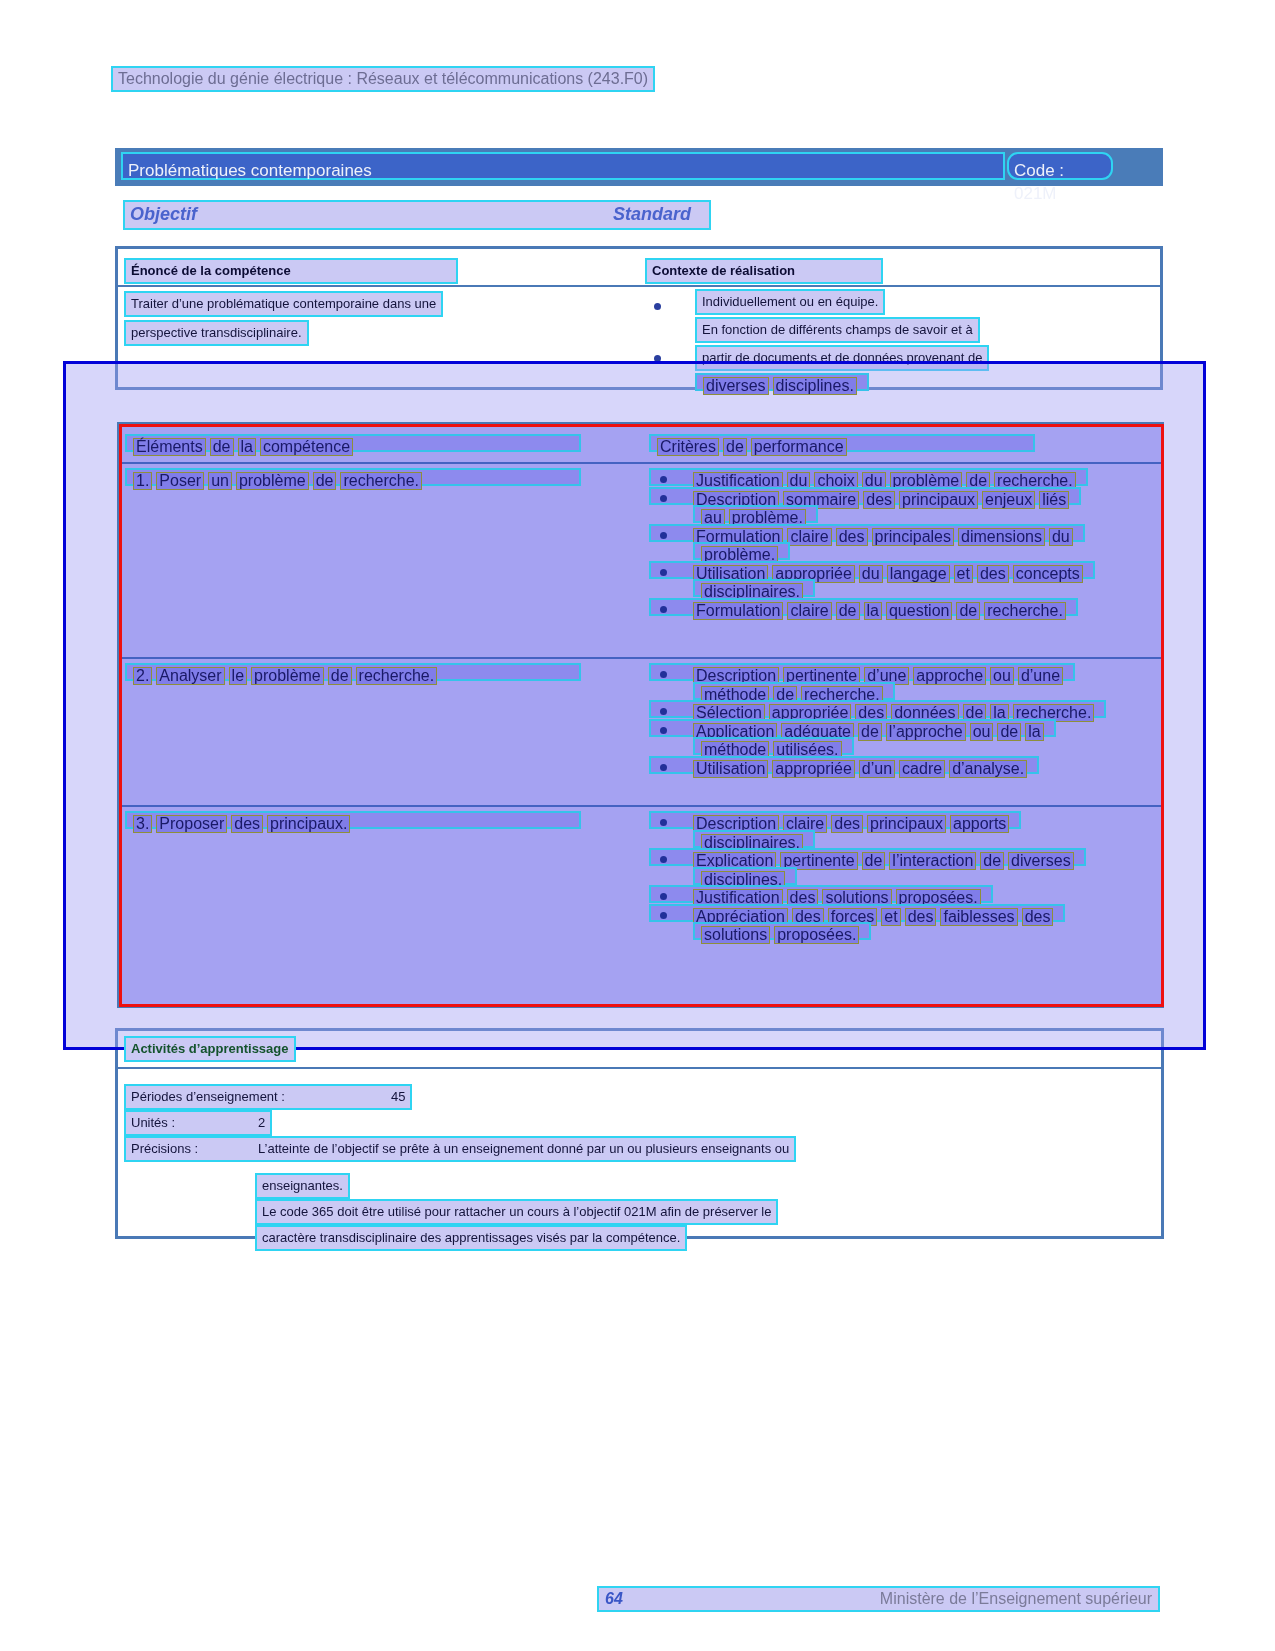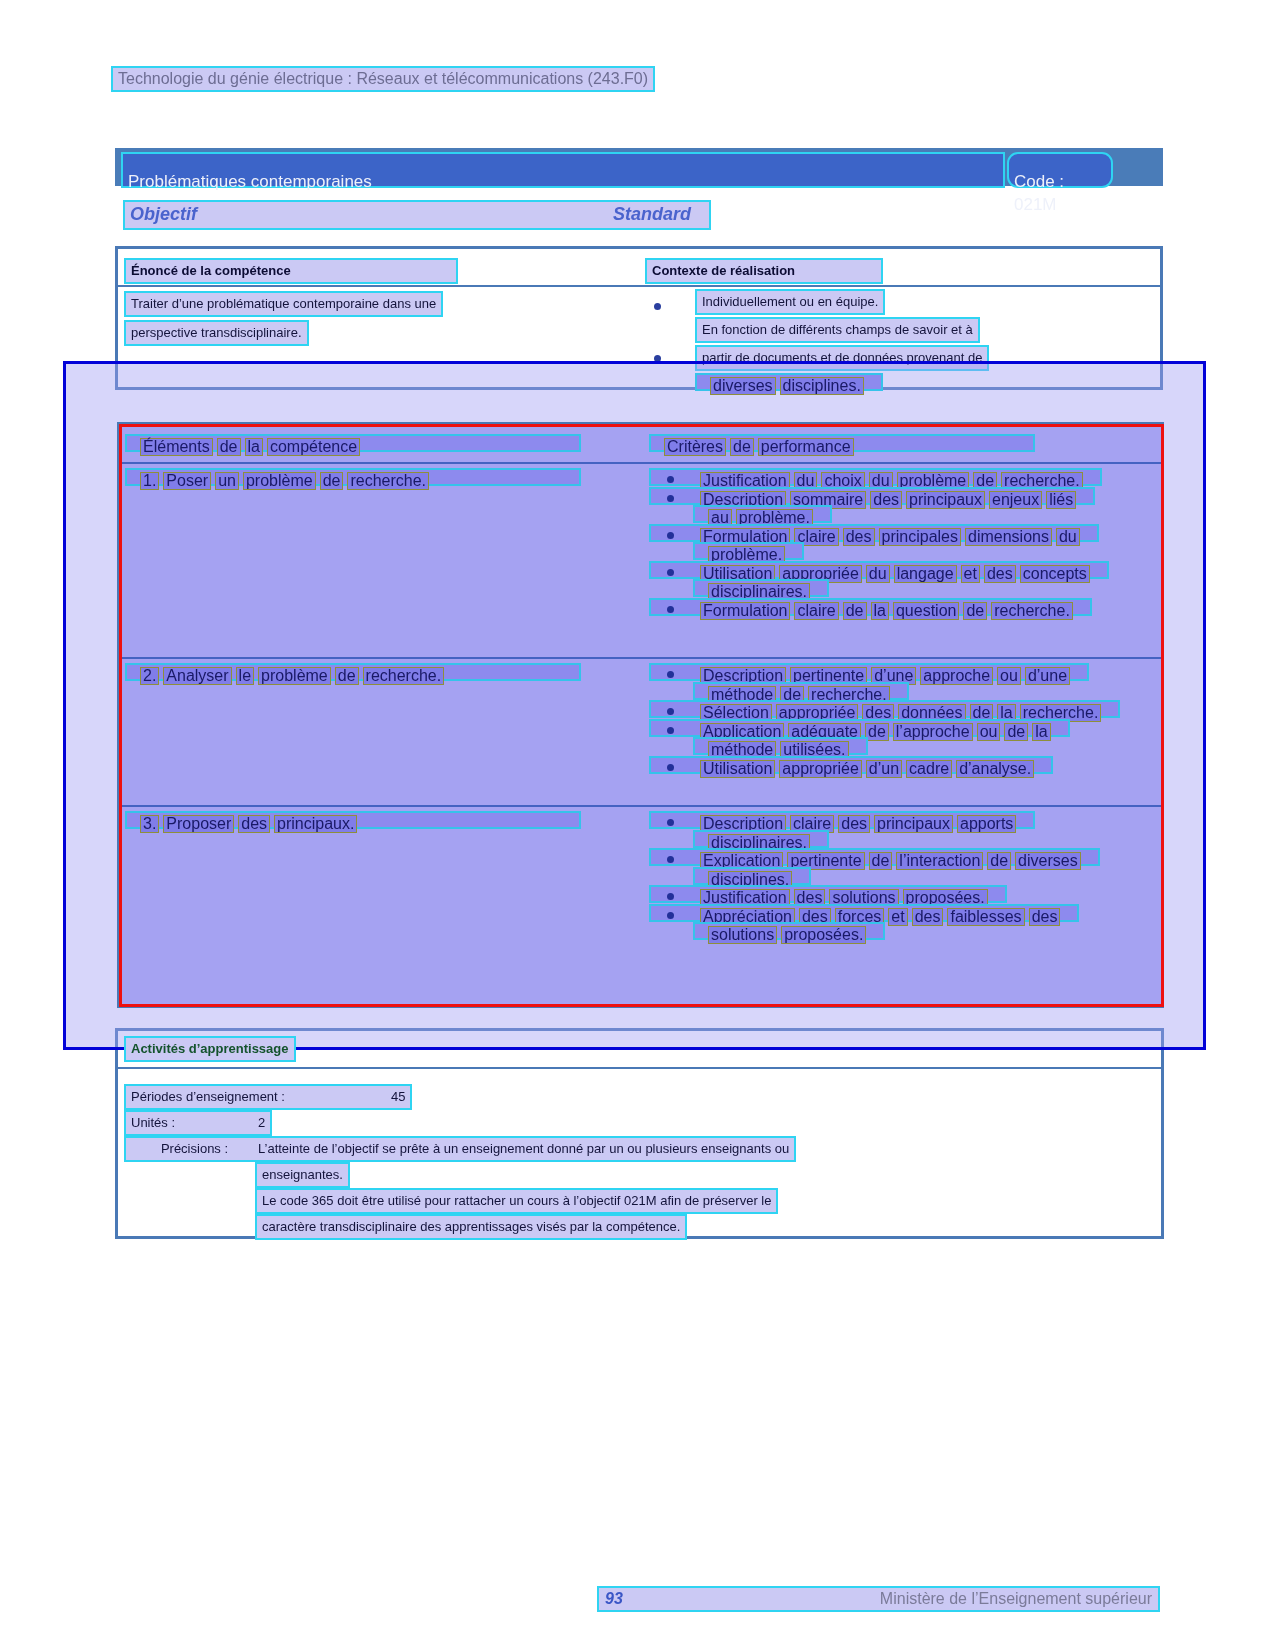--- a/index.html
+++ b/index.html
@@ -5,35 +5,35 @@
   html,body{margin:0;padding:0;background:#ffffff;}
   .page{position:relative;width:1275px;height:1651px;background:#ffffff;overflow:hidden;
         font-family:"Liberation Sans","DejaVu Sans",sans-serif;color:#14143c;}
 
   
   .hl{display:inline-block;width:max-content;background:#cbc9f4;border:2px solid #2fd4f2;
       padding:1px 5px;line-height:20px;font-size:13px;box-sizing:border-box;}
 
   
   .wl{display:inline-block;width:max-content;background:#8d8aee;border:2px solid #35c3ea;
-      padding:2px 13px;height:18px;line-height:17px;font-size:16px;color:#191966;
+      padding:2px 6px;height:18px;line-height:17px;font-size:16px;color:#191966;
       box-sizing:border-box;white-space:nowrap;}
   .word{display:inline-block;background:#807de9;border:1px solid #8e8f3a;
         padding:0 2px;margin-right:4px;line-height:16px;}
   .dot2{display:inline-block;width:7px;height:7px;border-radius:50%;background:#223099;
         margin:0 26px 4px 3px;vertical-align:middle;}
 
   
   .doc-header{position:absolute;left:111px;top:66px;}
   .doc-header .hl{color:#6d6d93;font-size:16px;}
 
   
   .banner{position:absolute;left:115px;top:148px;width:1048px;height:38px;background:#4a7cb8;}
   .hl-banner{position:absolute;top:4px;height:28px;background:#3c64c8;border:2px solid #2fd4f2;
-             box-sizing:border-box;color:#eef1fa;font-size:17px;line-height:23px;padding:16px 5px;}
+             box-sizing:border-box;color:#eef1fa;font-size:17px;line-height:23px;padding:5px 5px;}
   .banner-title-box{left:6px;width:884px;text-align:left;}
   .banner-code-box{left:892px;width:106px;text-align:left;border-radius:11px;}
 
   
   .obj-row{position:absolute;left:123px;top:200px;width:588px;height:30px;background:#cbc9f4;
            border:2px solid #2fd4f2;box-sizing:border-box;padding-left:24px;}
   .obj-row span{position:absolute;top:2px;font-size:18px;font-weight:bold;font-style:italic;color:#4a63cd;}
   .obj-left{left:5px;}
   .obj-right{left:488px;}
 
@@ -199,28 +199,28 @@
   </div>
 
   <div class="stable act">
     <div class="act-header">
       <span class="hl">Activités d’apprentissage</span>
     </div>
     <div class="sep"></div>
     <div class="act-body">
       <span class="hl act-row"><span class="lbl lbl-periods">Périodes d’enseignement :</span><span>45</span></span>
       <span class="hl act-row"><span class="lbl lbl-units">Unités :</span><span>2</span></span>
-      <span class="hl" style="margin-bottom:0;text-align:center;"><span class="lbl lbl-prec">Précisions :</span><span>L’atteinte de l’objectif se prête à un enseignement donné par un ou plusieurs enseignants ou</span></span>
+      <span class="hl" style="margin-bottom:11px;"><span class="lbl lbl-prec">Précisions :</span><span>L’atteinte de l’objectif se prête à un enseignement donné par un ou plusieurs enseignants ou</span></span>
       <span class="hl prec-cont">enseignantes.</span>
       <span class="hl prec-cont">Le code 365 doit être utilisé pour rattacher un cours à l’objectif 021M afin de préserver le</span>
       <span class="hl prec-cont">caractère transdisciplinaire des apprentissages visés par la compétence.</span>
     </div>
   </div>
 
   <div class="overlay"></div>
   <div class="redbox"></div>
 
   <div class="footer-box">
-    <span class="page-num">93</span>
+    <span class="page-num">64</span>
     <span class="ministry">Ministère de l’Enseignement supérieur</span>
   </div>
 
 </div>
 
 </body></html>

